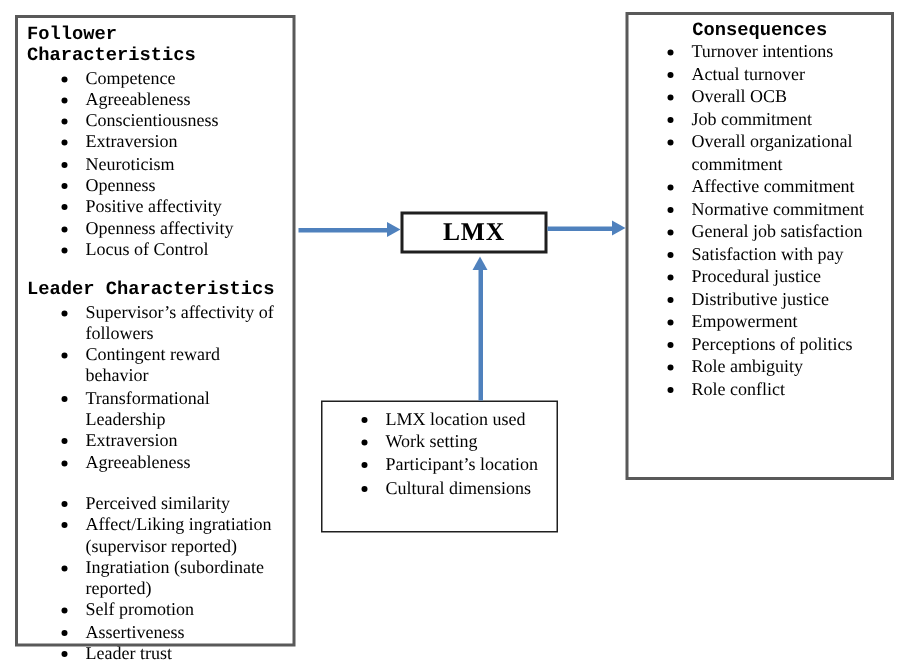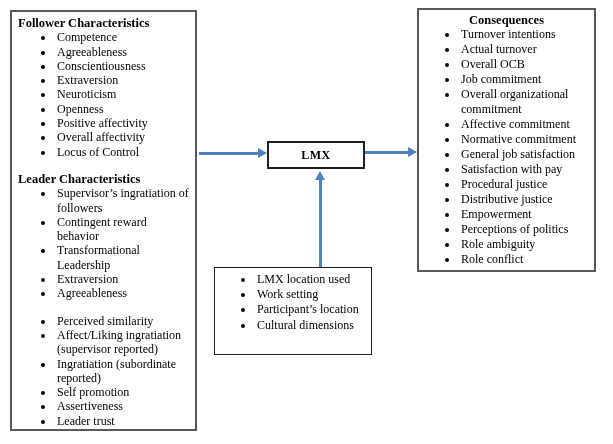--- a/index.html
+++ b/index.html
@@ -25,37 +25,38 @@
     border: 2px solid var(--outer-box-border, #595959);
   }
   .inner {
     border: 2px solid var(--inner-box-border, #1f1f1f);
   }
   .antecedents {
     left: 10px; top: 10px; width: 187px; height: 421px;
     padding: 4px 5px 4px 6px;
   }
   .consequences {
-    left: 417px; top: 8px; width: 179px; height: 264px;
+    left: 417px; top: 8px; width: 179px; height: 312px;
     padding: 3px 4px;
   }
   .lmx {
     left: 267px; top: 141px; width: 98px; height: 28px;
     display: flex; align-items: center; justify-content: center;
-    font-weight: bold; font-size: 12px; letter-spacing: 0.5px;
+    font-weight: bold; font-size: 17px; letter-spacing: 0.5px;
   }
   .contextual {
     left: 214px; top: 267px; width: 158px; height: 88px;
     border-width: 1.5px;
     padding: 4px 4px 4px 6px;
   }
   .section-title {
     font-weight: bold;
     font-size: 12.5px;
     line-height: 14.3px;
+    font-family: Liberation Mono, monospace;
   }
   .section + .section { margin-top: 13px; }
   .centered { text-align: center; }
   ul.items {
     margin: 0;
     padding: 0 0 0 37px;
     list-style: disc outside;
   }
   ul.items li {
     font-size: 12px;
@@ -101,28 +102,28 @@
     <div class="section">
       <div class="section-title">Follower Characteristics</div>
       <ul class="items">
           <li>Competence</li>
           <li>Agreeableness</li>
           <li>Conscientiousness</li>
           <li>Extraversion</li>
           <li>Neuroticism</li>
           <li>Openness</li>
           <li>Positive affectivity</li>
-          <li>Overall affectivity</li>
+          <li>Openness affectivity</li>
           <li>Locus of Control</li>
         </ul>
     </div>
     <div class="section">
       <div class="section-title">Leader Characteristics</div>
       <ul class="items">
-          <li>Supervisor’s ingratiation of followers</li>
+          <li>Supervisor’s affectivity of followers</li>
           <li>Contingent reward behavior</li>
           <li>Transformational Leadership</li>
           <li>Extraversion</li>
           <li>Agreeableness</li>
         </ul>
     </div>
     <div class="section">
       <ul class="items">
           <li>Perceived similarity</li>
           <li>Affect/Liking ingratiation (supervisor reported)</li>

